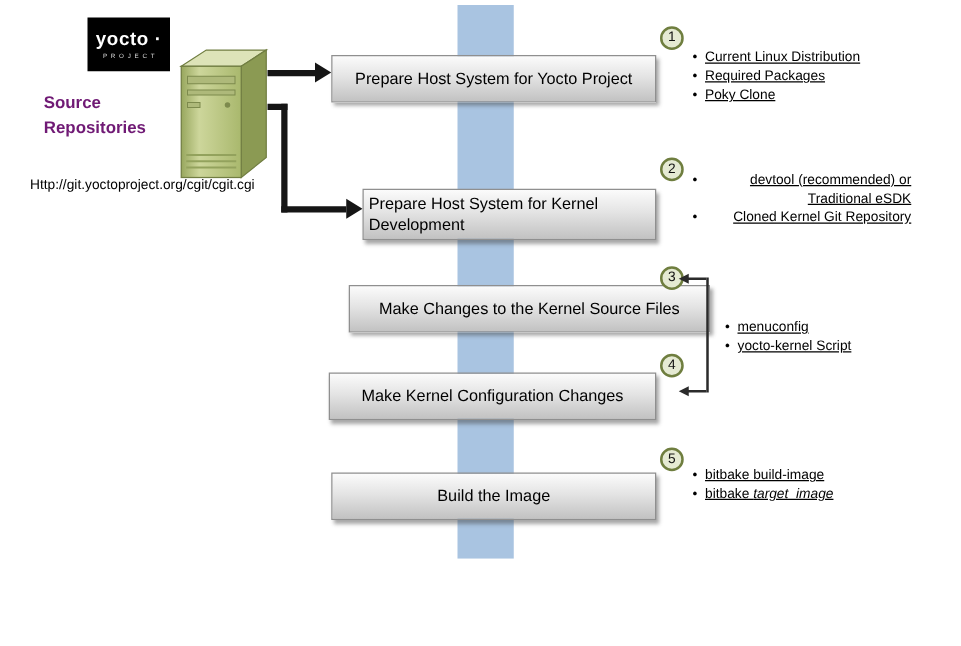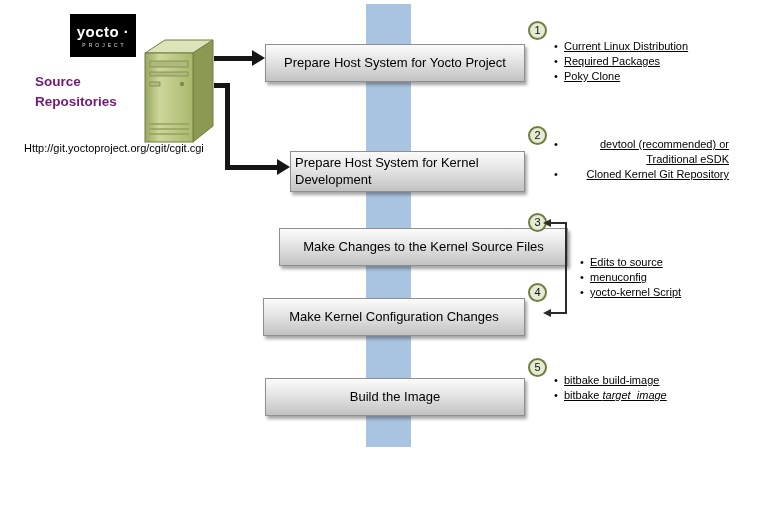--- a/index.html
+++ b/index.html
@@ -125,21 +125,20 @@
     <li>Required Packages</li>
     <li>Poky Clone</li>
   </ul>
 
   <ul class="abs bullets" style="left:553px; top:137px; width:176px;text-align:right;">
     <li>devtool (recommended) or Traditional eSDK</li>
     <li>Cloned Kernel Git Repository</li>
   </ul>
 
   <ul class="abs bullets" style="left:579px; top:255px; width:150px;">
-    <li>Edits to source</li>
     <li>menuconfig</li>
     <li>yocto-kernel Script</li>
   </ul>
 
   <ul class="abs bullets" style="left:553px; top:373px; width:185px;">
     <li><span>bitbake build-image</span><i></i></li>
     <li><span>bitbake </span><i>target_image</i></li>
   </ul>
 
 </div>

